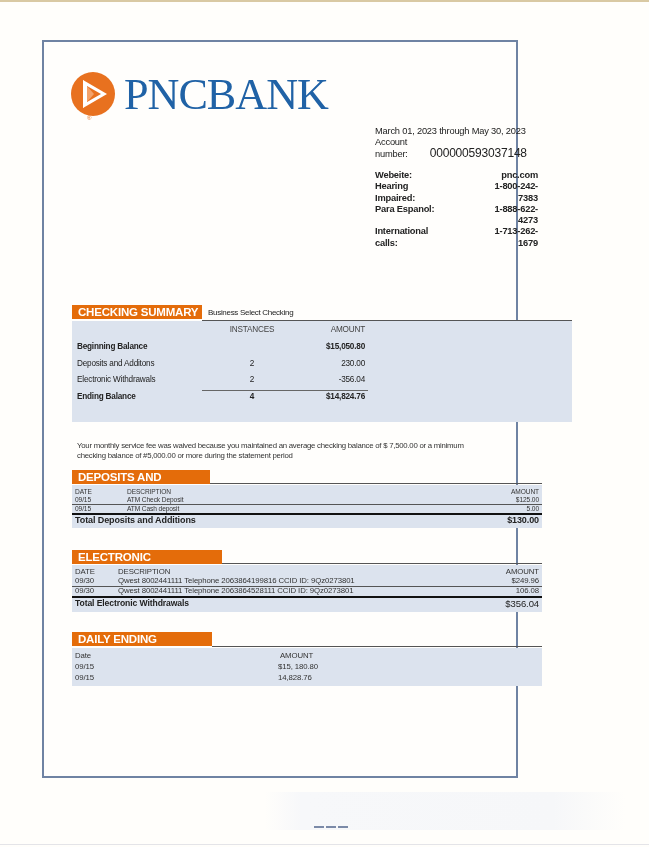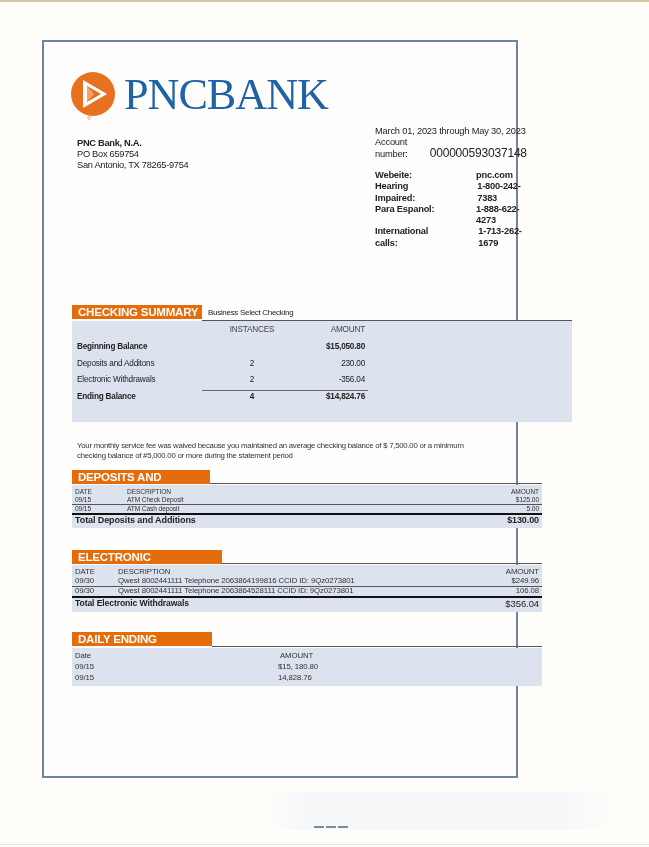--- a/index.html
+++ b/index.html
@@ -32,21 +32,21 @@
 
   .period { position: absolute; left: 331px; top: 84px; font-size: 9.3px; line-height: 11px; letter-spacing: -0.2px; }
   .period .acct-num { margin-left: 22px; font-size: 12px; }
 
   .csi { position: absolute; left: 331px; top: 128px; width: 163px; }
   .csi-title {
     border-top: 1px solid #333; border-bottom: 1px solid #333; color: #4a72a8;
     font-size: 9.5px; font-weight: bold; text-align: center; padding: 2px 0 1px 0; letter-spacing: 0px;
   }
   .csi-row { display: flex; justify-content: space-between; font-size: 9.3px; font-weight: bold; line-height: 11.3px; letter-spacing: -0.2px; gap: 28px; }
-  .csi-row .v { width: 62px; text-align: left; }
+  .csi-row .v { width: 62px; text-align: right; }
 
   .cust-addr { position: absolute; left: 33px; top: 186px; font-size: 9.3px; line-height: 11.5px; letter-spacing: -0.4px; }
 
   
   .sec-head {
     position: absolute; height: 14px; background: #e46c0a; color: #fff;
     font-weight: bold; font-size: 11.5px; line-height: 14px; padding-left: 6px; letter-spacing: -0.2px;
   }
   .sec-rule { position: absolute; height: 1px; background: #555; }
   .panel { position: absolute; background: #dce3ee; }
@@ -96,25 +96,20 @@
       <circle cx="23" cy="23" r="22" fill="#e8711f"></circle>
       <path d="M13 9 L37 23 L13 37 Z" fill="#fff"></path>
       <path d="M17 15 L31 23 L17 31 Z" fill="#e8711f"></path>
       <path d="M13 9 L17 15 L17 31 L13 37 Z" fill="#fff"></path>
       <path d="M17 15 L24 23 L17 31 Z" fill="#f3a26a"></path>
     </svg>
     <span class="logo-text">PNCBANK</span>
   </div>
   <span class="reg">®</span>
 
-  <div class="bank-addr">
-    <div class="b">PNC Bank, N.A.</div>
-    <div>PO Box 659754</div>
-    <div>San Antonio, TX 78265-9754</div>
-  </div>
 
   <div class="period">
     <div>March 01, 2023 through May 30, 2023</div>
     <div>
       <span>Account number:</span><span class="acct-num">000000593037148</span>
     </div>
   </div>
 
   <div class="csi">
     <div class="csi-row">

